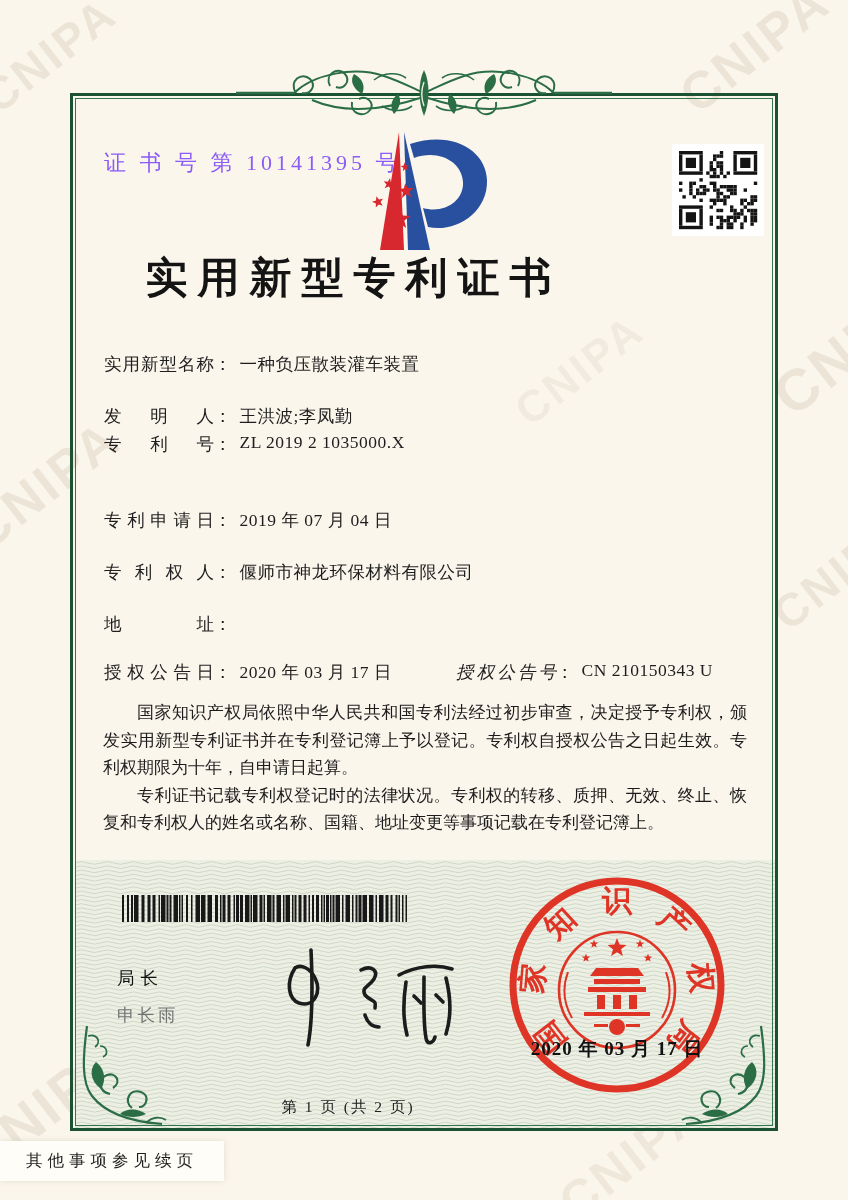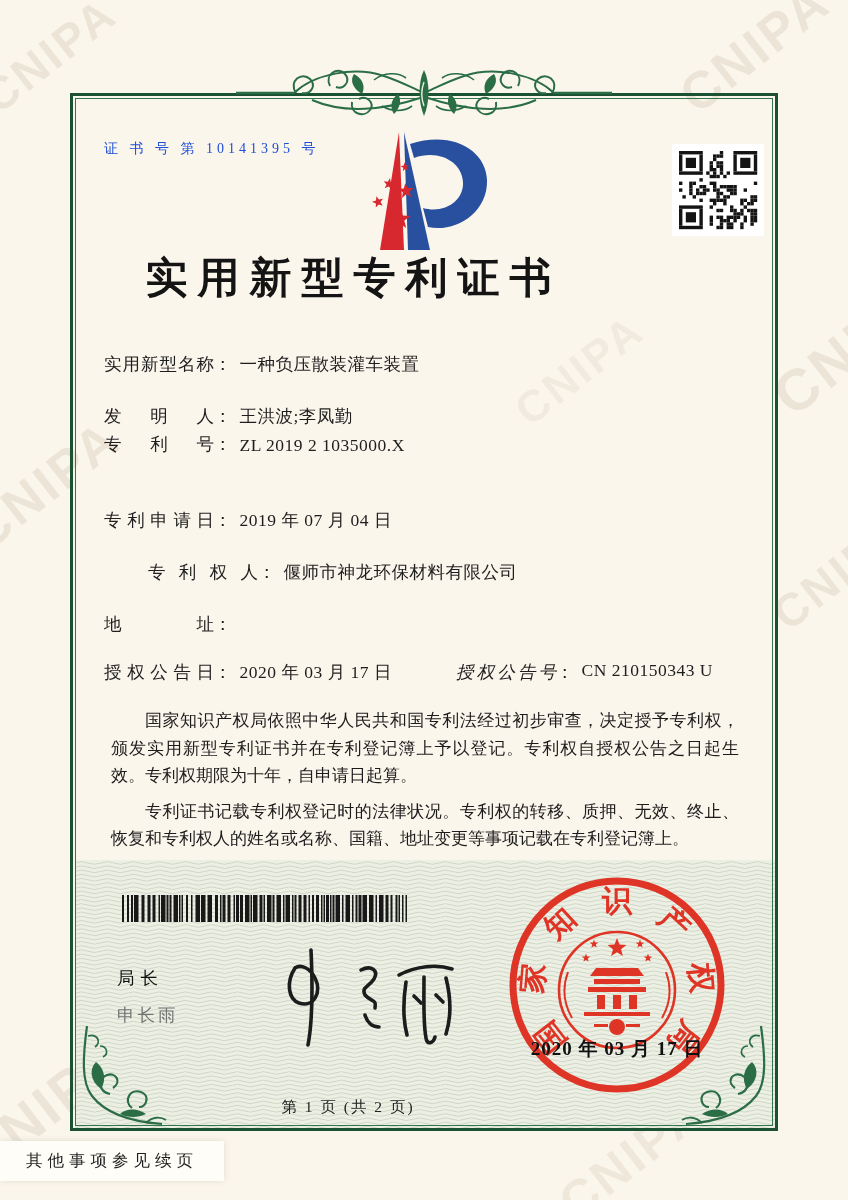--- a/index.html
+++ b/index.html
@@ -24,35 +24,35 @@
   
   .pattern-band{left:75px;top:860px;width:702px;height:271px;background:#edefe4;z-index:1;}
 
   
   .cert-border{left:70px;top:93px;width:708px;height:1038px;
       border:3px solid #1b5233;box-sizing:border-box;z-index:2;}
   .cert-border::after{content:"";position:absolute;inset:2px;border:1px solid #33754a;}
 
   .content{z-index:3;}
 
-  .cert-no{left:104px;top:140px;font-size:14px;letter-spacing:4px;color:#1d4ed8;}
+  .cert-no{left:104px;top:148px;font-size:22px;letter-spacing:4px;color:#8b5cf6;}
 
   .title{left:0;top:250px;width:707px;text-align:center;font-size:42px;font-weight:bold;
          letter-spacing:10px;color:#141414;}
 
-  .field-row{left:104px;width:660px;font-size:17.5px;color:#1e1e1e;display:flex;align-items:flex-end;}
+  .field-row{left:104px;width:660px;font-size:17.5px;color:#1e1e1e;display:flex;}
   .f-label{display:inline-block;width:110px;text-align:justify;text-align-last:justify;}
   .f-colon{display:inline-block;margin-right:8px;}
   .f-value{display:inline-block;letter-spacing:.5px;white-space:nowrap;}
   .grant-col2{position:absolute;left:352px;top:0;display:flex;}
   .grant-col2 .f-label{width:100px;font-style:italic;}
 
   .paras{left:103px;top:699px;width:644px;font-size:17px;line-height:27.5px;
          text-align:justify;color:#1c1c1c;}
-  .paras p{margin:8px;text-indent:2em;}
+  .paras p{margin:0;text-indent:2em;}
 
   .sig-label{left:117px;top:966px;font-size:17.5px;letter-spacing:6px;color:#111;}
   .sig-name{left:117px;top:1003px;font-size:17.5px;letter-spacing:3px;color:#737373;}
 
   .seal-date{left:512px;top:1036px;width:210px;text-align:center;font-size:19px;
              font-weight:bold;color:#111;z-index:5;letter-spacing:1px;}
 
   .page-footer{left:0;top:1097px;width:696px;text-align:center;font-size:15.5px;
                color:#222;letter-spacing:2px;z-index:4;}
 
@@ -363,21 +363,21 @@
 <div class="abs content field-row" style="top:432px;">
   <span class="f-label">专利号</span>
     <span class="f-colon">：</span>
   <span class="f-value">ZL 2019 2 1035000.X</span>
 </div>
 <div class="abs content field-row" style="top:508px;">
   <span class="f-label">专利申请日</span>
     <span class="f-colon">：</span>
   <span class="f-value">2019 年 07 月 04 日</span>
 </div>
-<div class="abs content field-row" style="top:560px;margin-left:44px;">
+<div class="abs content field-row" style="top:560px;">
   <span class="f-label">专利权人</span>
     <span class="f-colon">：</span>
   <span class="f-value">偃师市神龙环保材料有限公司</span>
 </div>
 <div class="abs content field-row" style="top:612px;">
   <span class="f-label">地址</span>
     <span class="f-colon">：</span>
 </div>
 <div class="abs content field-row" style="top:660px;">
   <span class="f-label">授权公告日</span>

